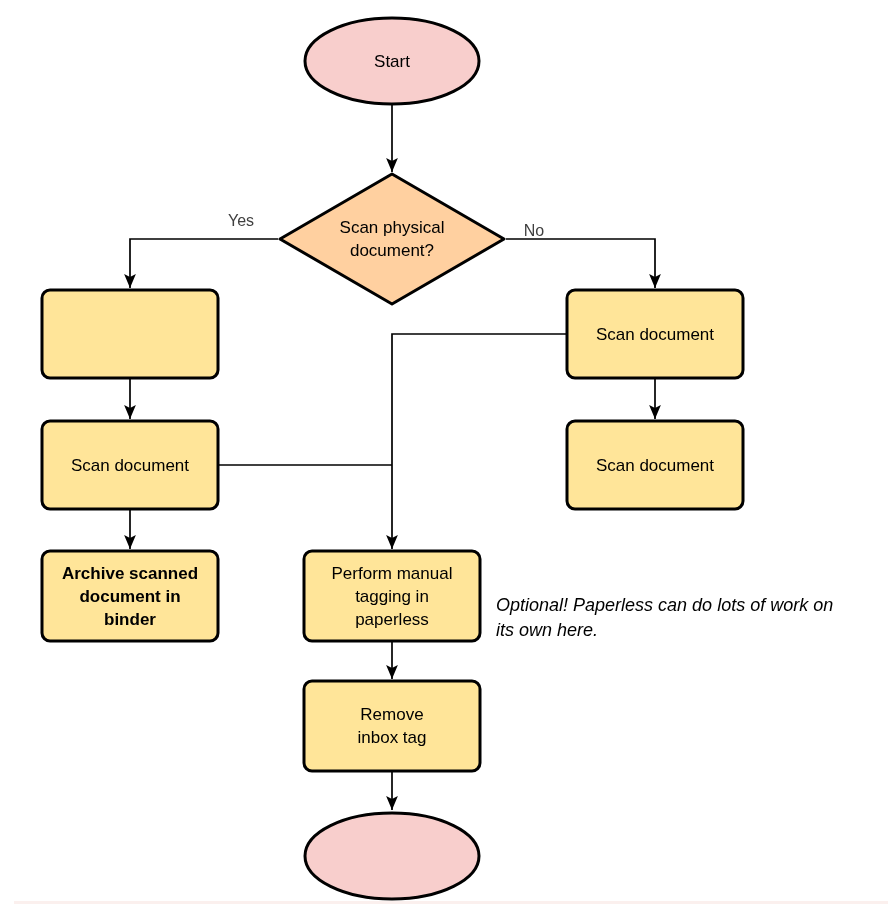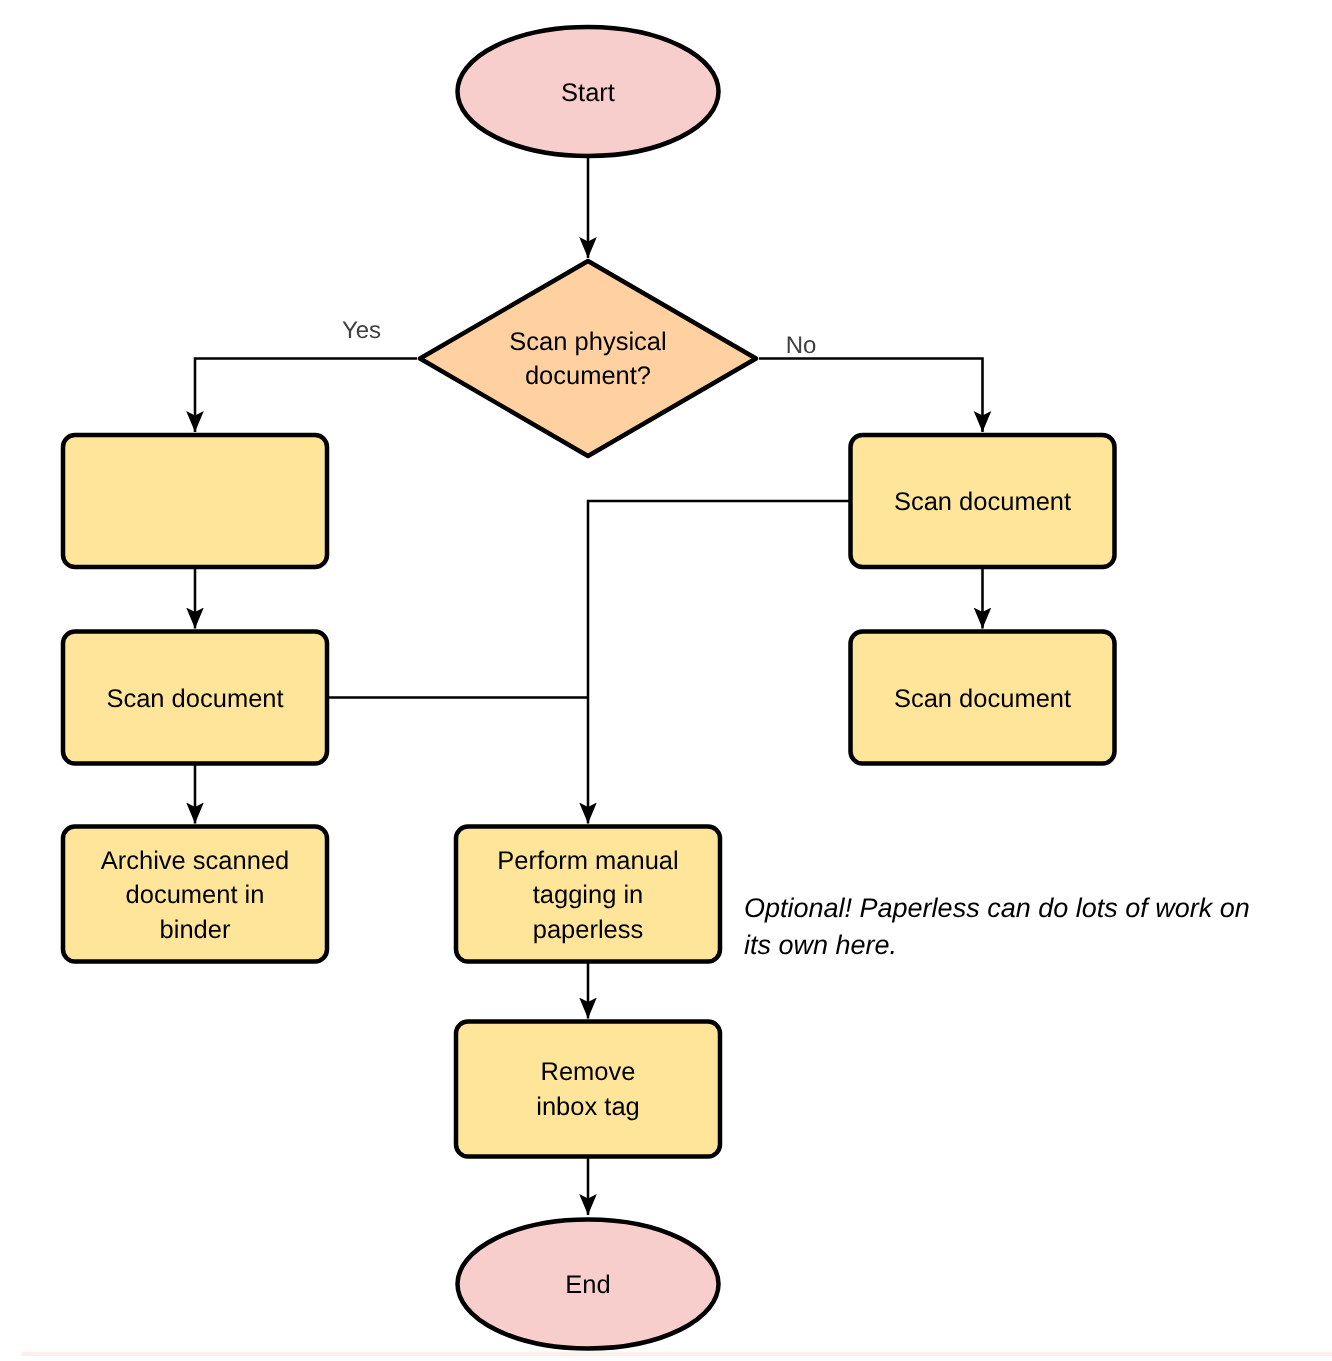--- a/index.html
+++ b/index.html
@@ -70,21 +70,21 @@
     height: 3px;
     background: #fbf0ee;
   }
   
   .lbl-start        { left: 290px; top: 18px;  width: 176px; height: 86px; }
   .lbl-decision     { left: 273px; top: 176px; width: 210px; height: 126px; }
   .lbl-yes          { left: 196px; top: 210px; width: 62px;  height: 22px; }
   .lbl-no           { left: 489px; top: 220px; width: 62px;  height: 22px; }
   .lbl-write-asn    { left: 28px;  top: 290px; width: 176px; height: 88px; }
   .lbl-scan-left    { left: 28px;  top: 421px; width: 176px; height: 88px; }
-  .lbl-archive      { left: 28px;  top: 551px; width: 176px; height: 90px; }
+  .lbl-archive      { left: 28px;  top: 551px; width: 176px; height: 90px; font-weight: bold; }
   .lbl-scan-right   { left: 553px; top: 290px; width: 176px; height: 88px; }
   .lbl-trash        { left: 553px; top: 421px; width: 176px; height: 88px; }
   .lbl-tagging      { left: 290px; top: 551px; width: 176px; height: 90px; border-radius: 14px; }
   .lbl-remove-inbox { left: 290px; top: 681px; width: 176px; height: 90px; border-radius: 13px; }
   .lbl-end          { left: 290px; top: 813px; width: 176px; height: 86px; }
 </style>
 </head>
 <body>
 
 <div id="canvas">
@@ -148,20 +148,19 @@
 
   <div class="node-label lbl-trash">Scan document</div>
 
   <div class="node-label lbl-tagging">Perform manual
 tagging in
 paperless</div>
 
   <div class="node-label lbl-remove-inbox">Remove
 inbox tag</div>
 
-  <div class="node-label lbl-end">End</div>
 
   <div class="annotation">Optional! Paperless can do lots of work on
 its own here.</div>
 
   <div class="bottom-strip"></div>
 
 </div>
 
 </body></html>

